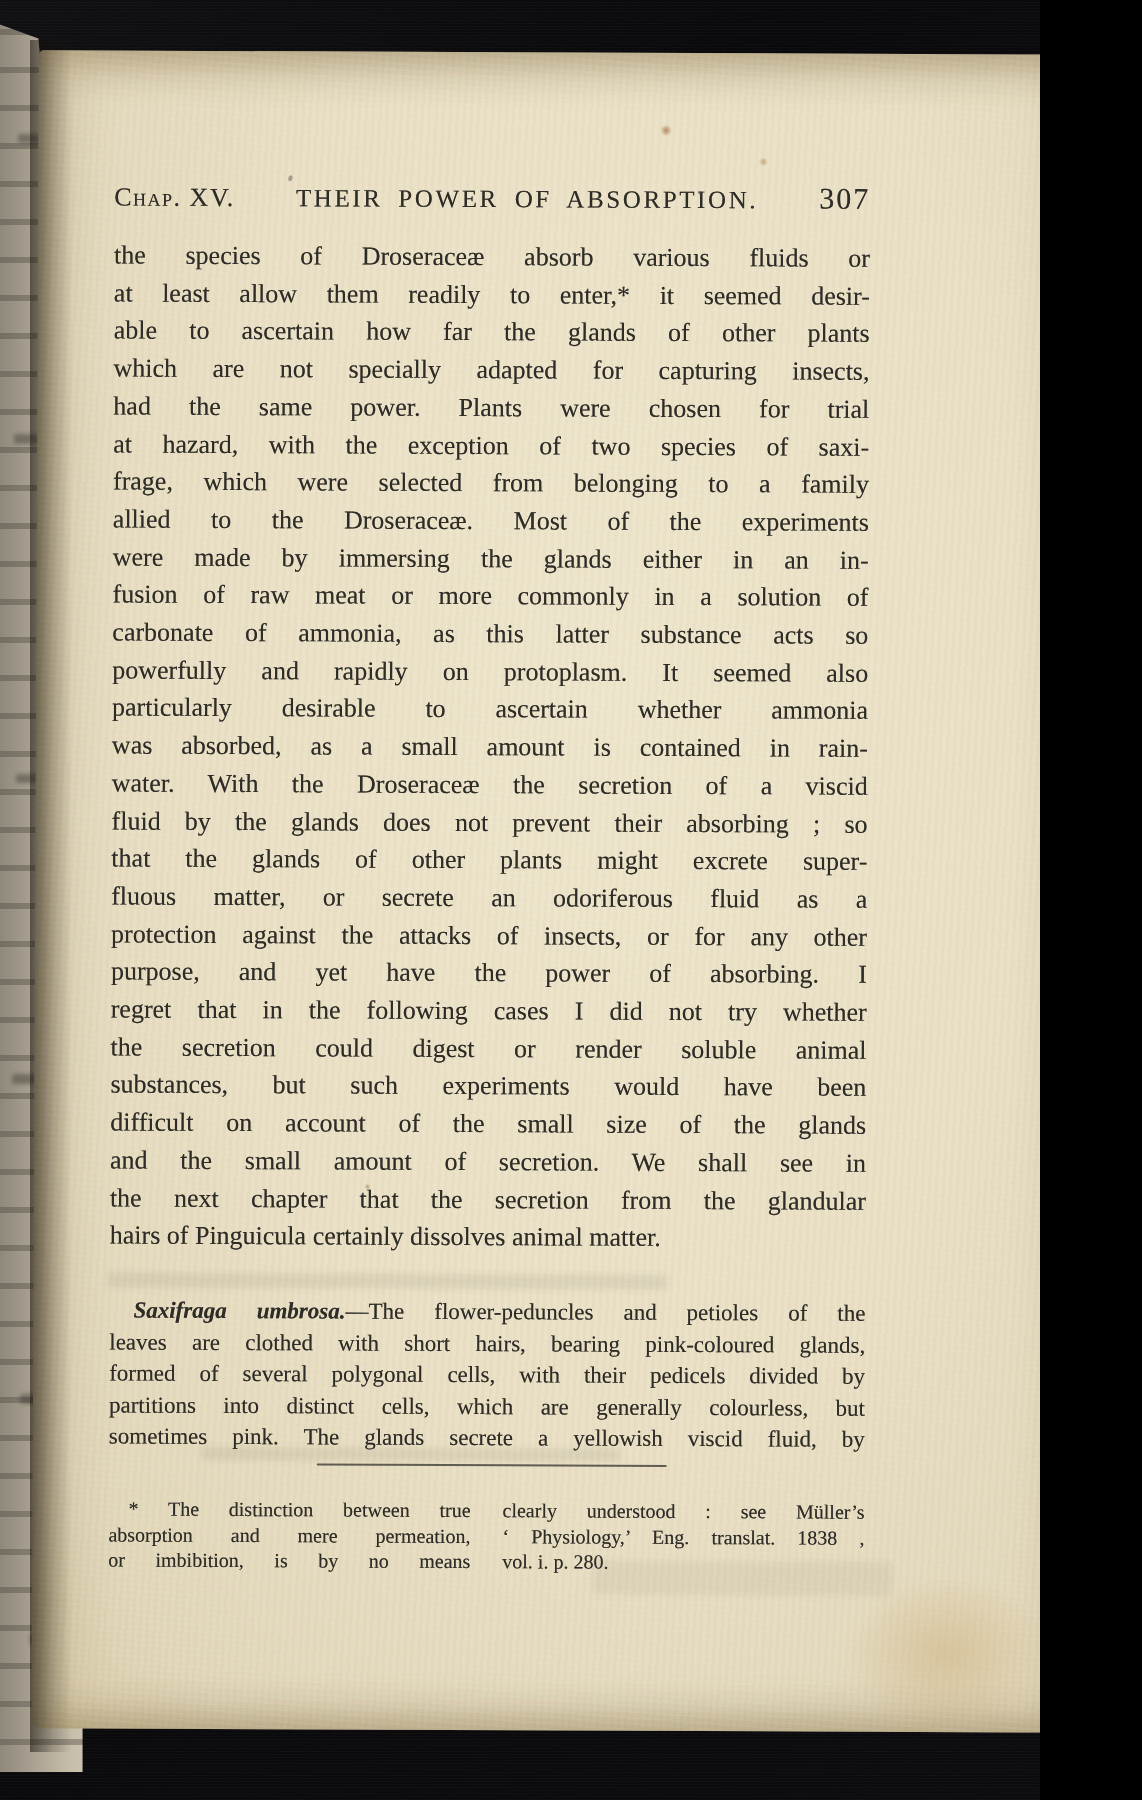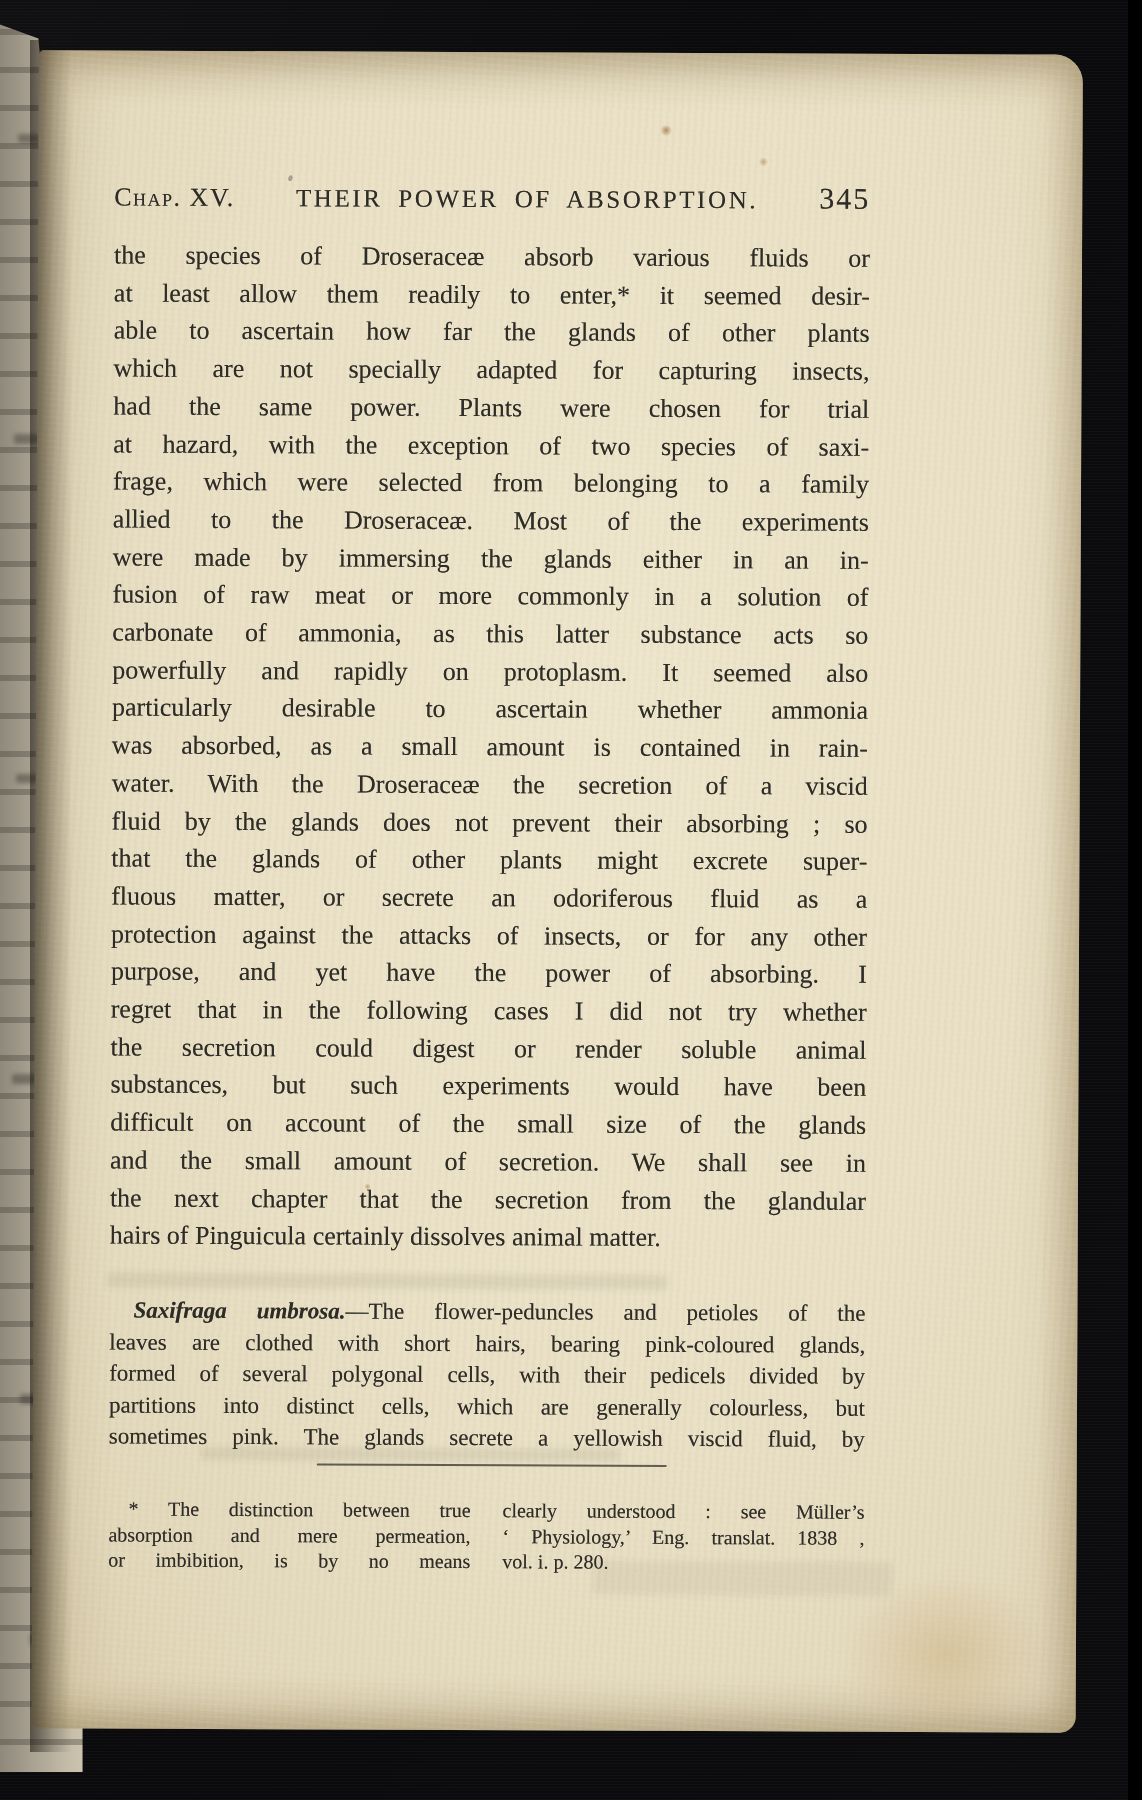--- a/index.html
+++ b/index.html
@@ -1,17 +1,17 @@
 <!DOCTYPE html>
 <html><head>
 <meta charset="utf-8">
 <style>
   html,body{margin:0;padding:0;background:#000;}
   .scene{
-    position:relative;width:1128px;height:1800px;overflow:hidden;
+    position:relative;width:1040px;height:1800px;overflow:hidden;
     background:
       repeating-linear-gradient(0deg, rgba(255,255,255,0.025) 0 1px, rgba(0,0,0,0) 1px 3px),
       linear-gradient(115deg,#101013 0%,#0a0a0c 40%,#0c0c0f 100%);
     font-family:"Liberation Serif","DejaVu Serif",serif;
   }
   
   .edge-stack{
     position:absolute;left:0;top:14px;width:96px;height:1758px;
     background:
       repeating-linear-gradient(0deg, rgba(0,0,0,0) 0 27px, rgba(72,66,58,0.38) 27px 33px, rgba(0,0,0,0) 33px 38px),
@@ -99,21 +99,21 @@
   </div>
 
   <div class="gutter-shadow"></div>
 
   <div class="page">
     <div class="grain"></div>
 
     <div class="txt header">
       <span class="chap">Chap. XV.</span>
       <span class="rtitle">THEIR POWER OF ABSORPTION.</span>
-      <span class="pnum">345</span>
+      <span class="pnum">307</span>
     </div>
 
     <div class="txt body-text">
         <div class="bline">the species of Droseraceæ absorb various fluids or</div>
         <div class="bline">at least allow them readily to enter,* it seemed desir-</div>
         <div class="bline">able to ascertain how far the glands of other plants</div>
         <div class="bline">which are not specially adapted for capturing insects,</div>
         <div class="bline">had the same power.  Plants were chosen for trial</div>
         <div class="bline">at hazard, with the exception of two species of saxi-</div>
         <div class="bline">frage, which were selected from belonging to a family</div>

